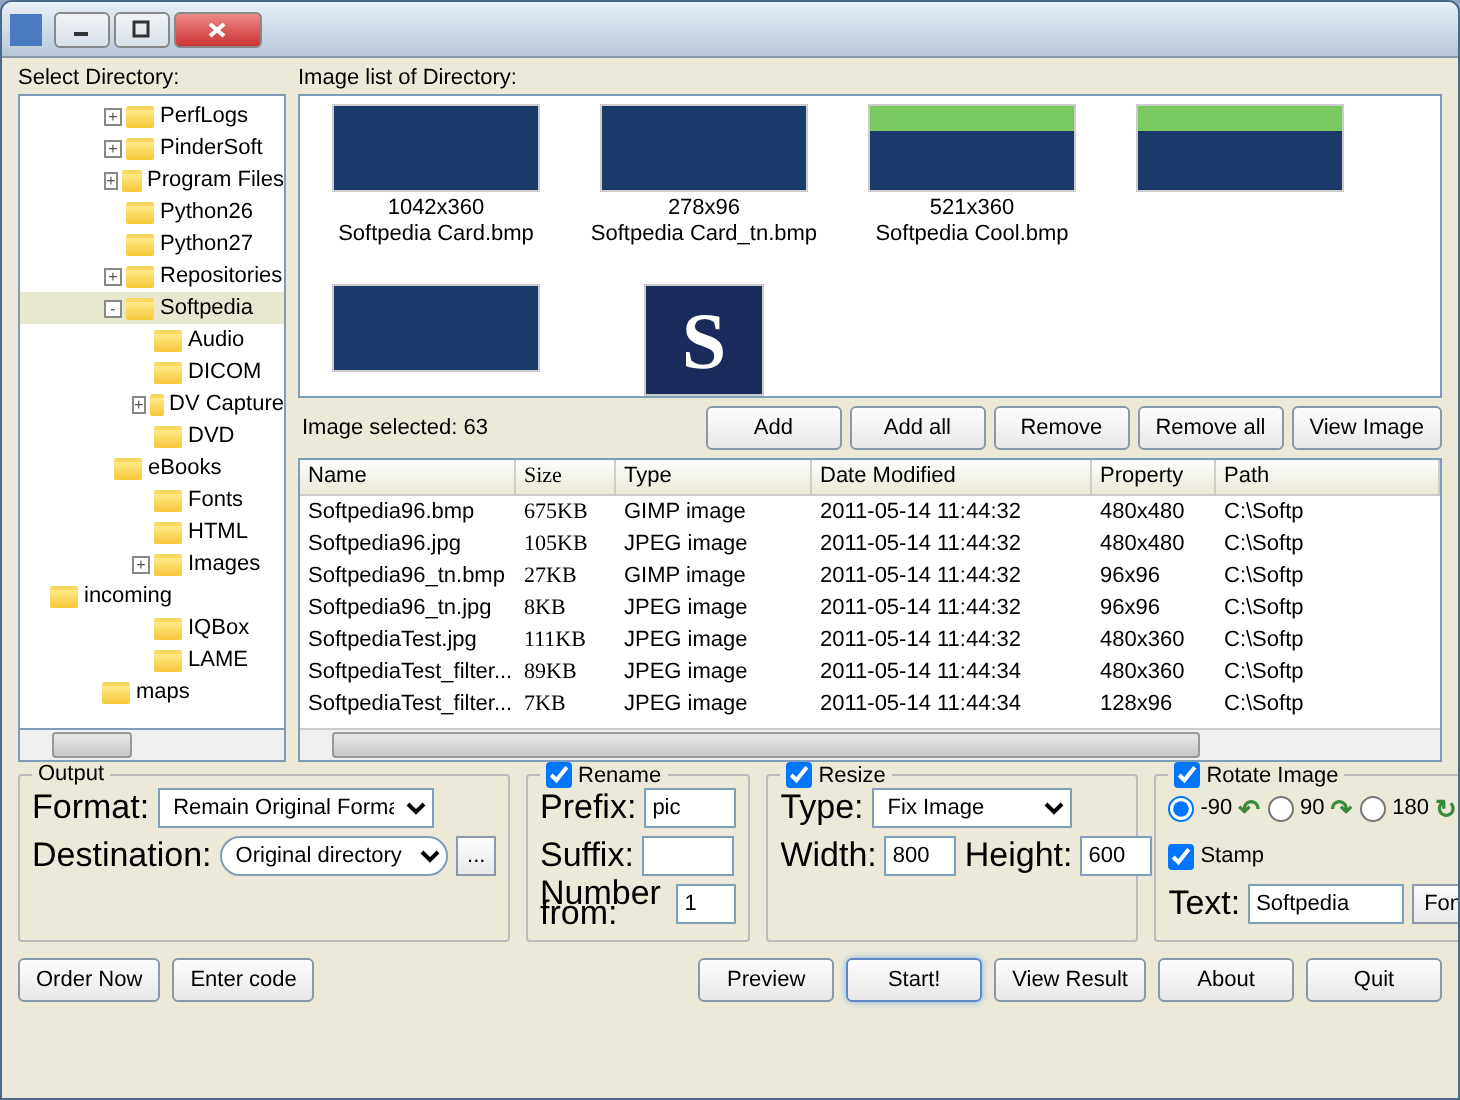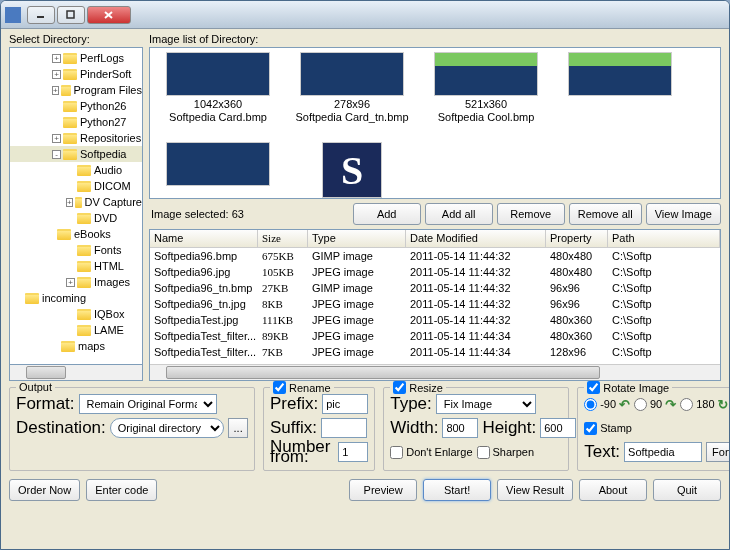--- a/index.html
+++ b/index.html
@@ -184,21 +184,21 @@
             <div class="tree-row" style="padding-left: 56px;">
               <span class="noexp"></span>
               <span class="folder"></span>
               <span class="label">IQBox</span>
             </div>
             <div class="tree-row" style="padding-left: 56px;">
               <span class="noexp"></span>
               <span class="folder"></span>
               <span class="label">LAME</span>
             </div>
-            <div class="tree-row" style="padding-left: 40px; text-align: right;">
+            <div class="tree-row" style="padding-left: 30px; text-align: right;">
               <span class="noexp"></span>
               <span class="folder"></span>
               <span class="label">maps</span>
             </div>
           </div>
         <div class="tree-hscroll">
             <div class="thumb"></div>
           </div>
       </div>
 
@@ -354,30 +354,20 @@
           </span>
         <div class="frow">
             <label>Type:</label>
             <select style="width:100px;"><option>Fix Image</option></select>
           </div>
         <div class="frow">
           <label>Width:</label>
             <input type="text" style="width: 36px;" value="800">
           <label>Height:</label>
             <input type="text" style="width: 36px;" value="600">
-        </div>
-        <div class="frow">
-          <span class="chk">
-              <input type="checkbox" style="">
-              <span>Don't Enlarge</span>
-            </span>
-          <span class="chk">
-              <input type="checkbox" style="">
-              <span>Sharpen</span>
-            </span>
         </div>
       </div>
 
       <div class="group rotate-group">
         <span class="group-title chk">
             <input type="checkbox" checked="" style="">
             <span>Rotate Image</span>
           </span>
         <div class="frow">
           <span class="chk">

